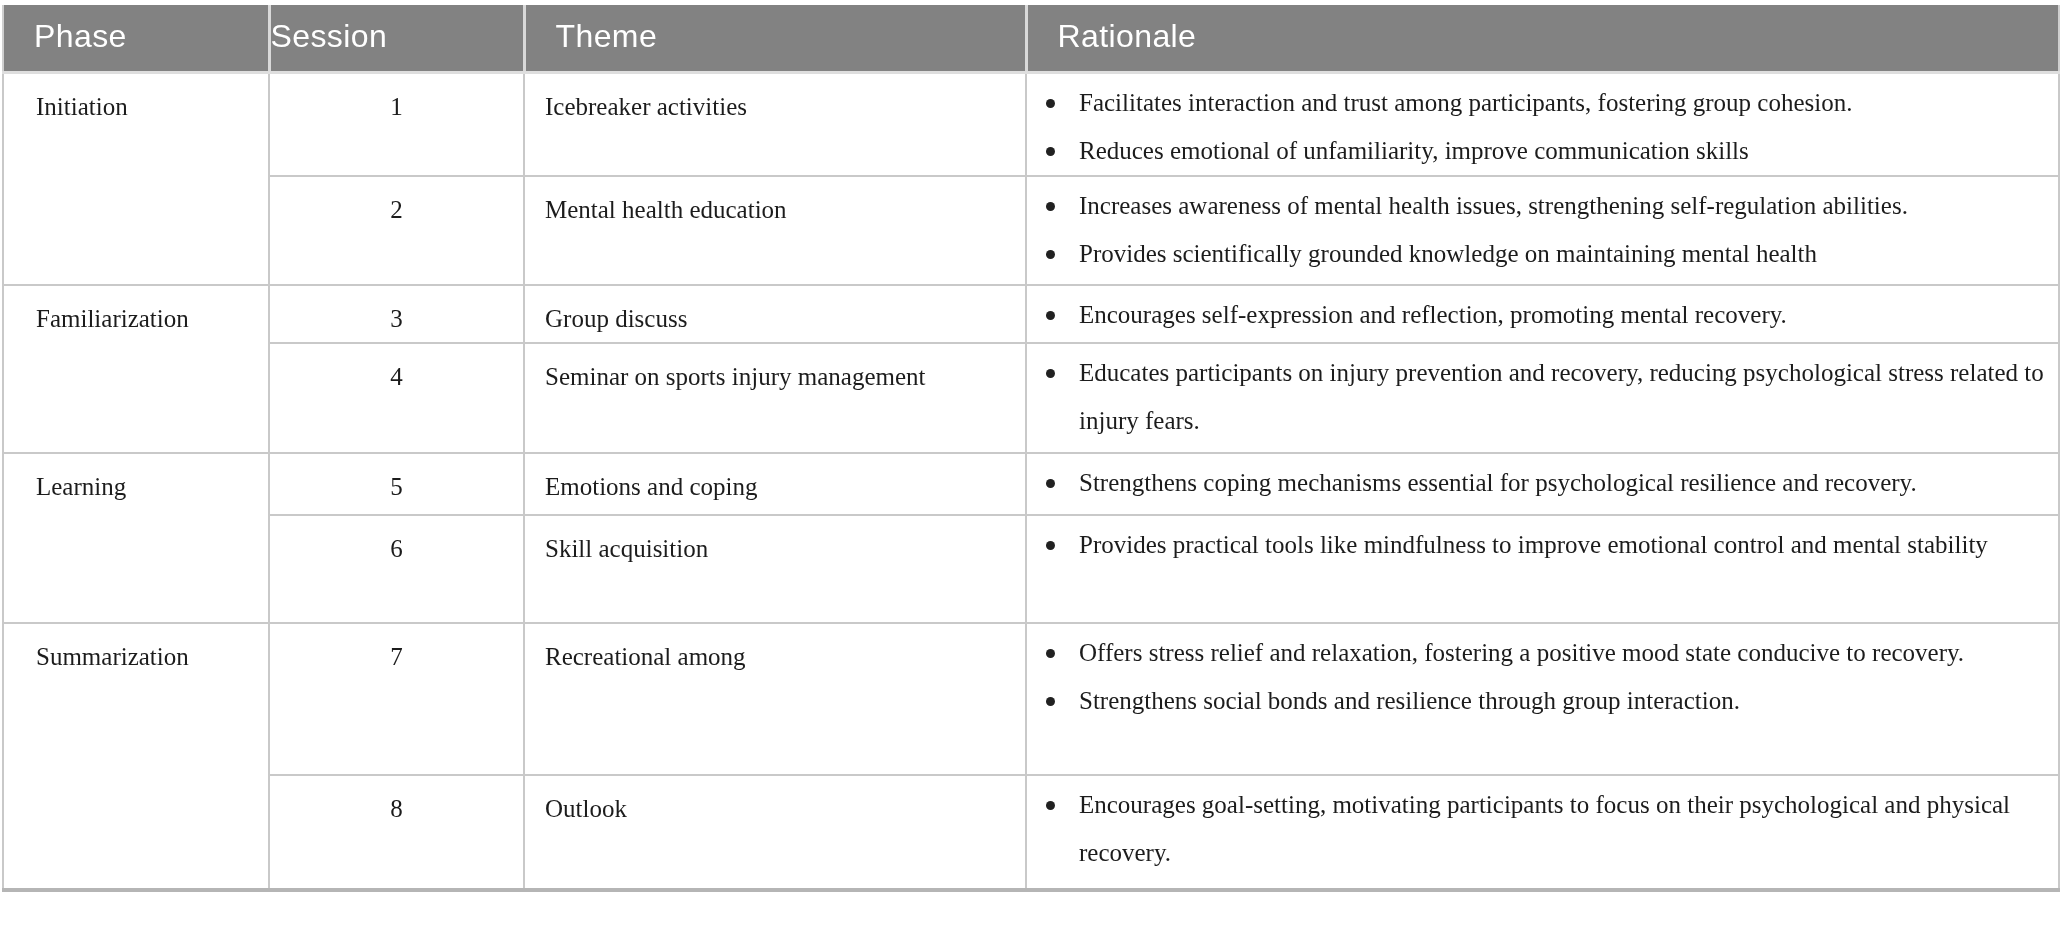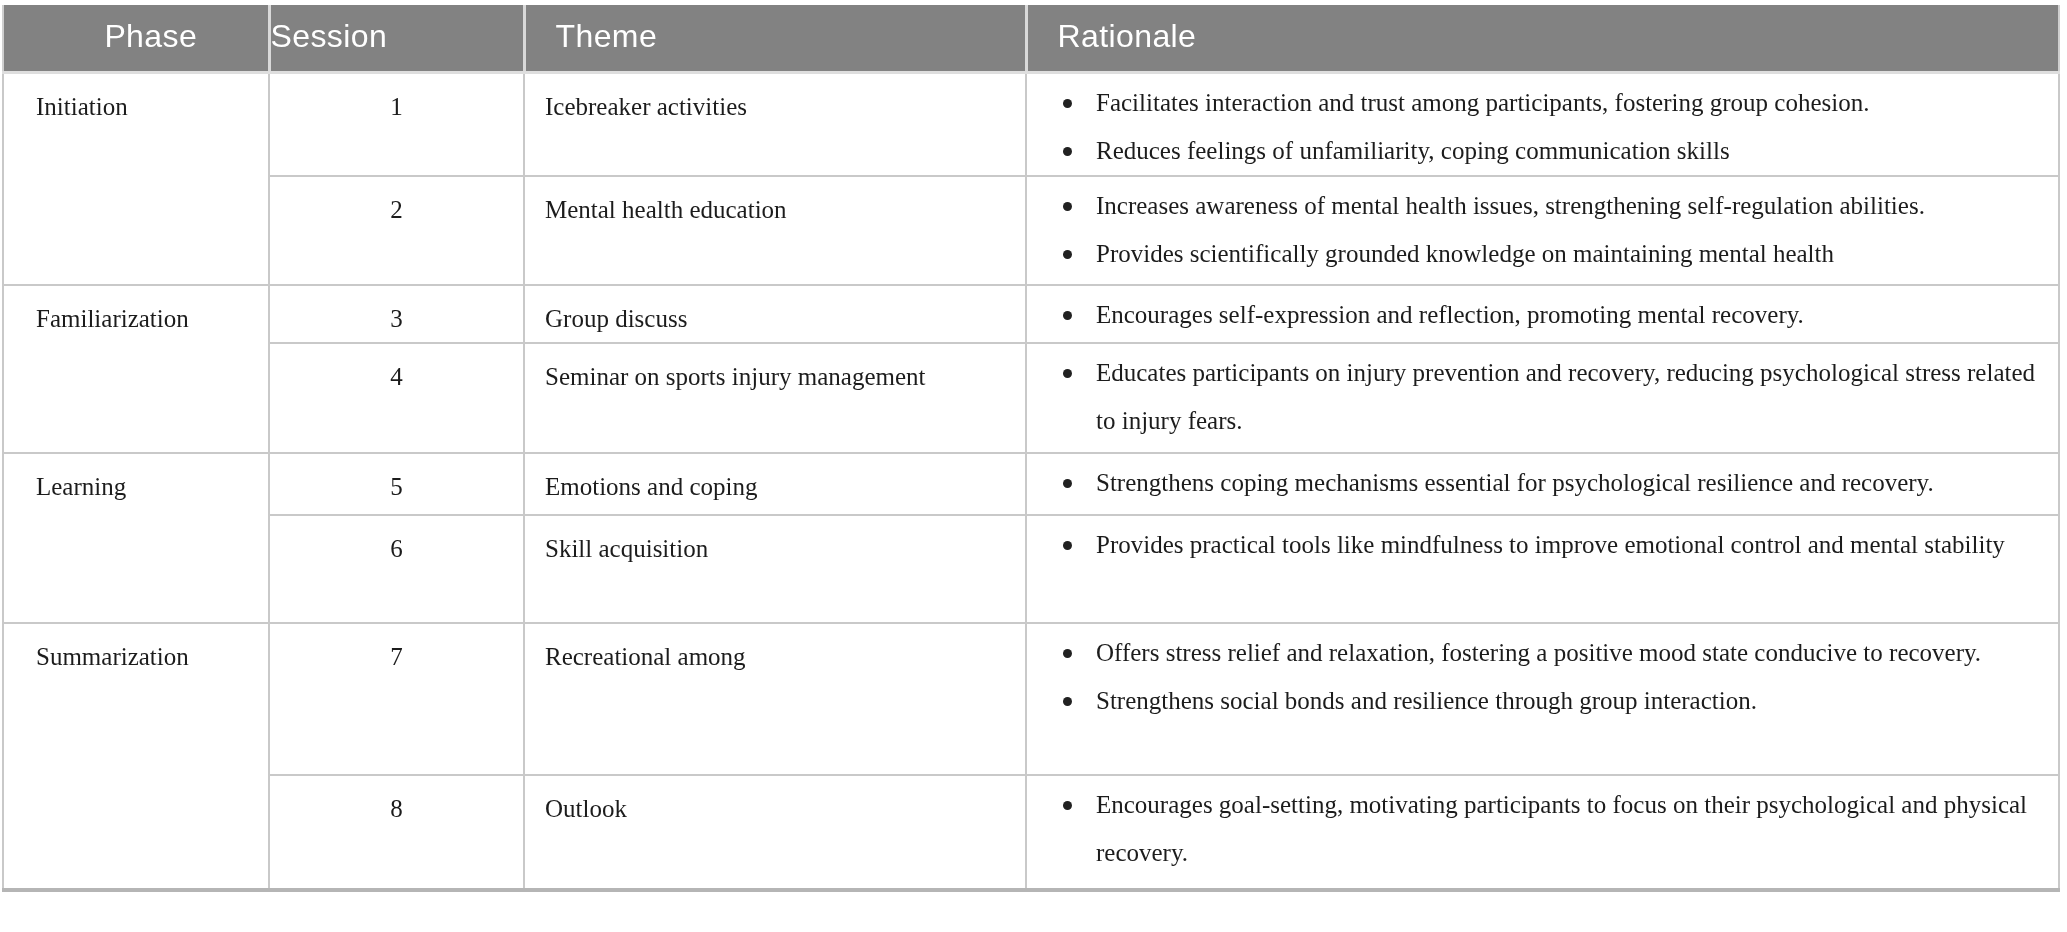--- a/index.html
+++ b/index.html
@@ -31,36 +31,36 @@
     font-family: "Liberation Sans", sans-serif;
     font-size: 32px;
     font-weight: 400;
     letter-spacing: 0.4px;
     text-align: left;
     vertical-align: middle;
     padding: 0 0 2px 30px;
     border-left: 3px solid #d9d9d9;
     border-bottom: 3px solid #dedede;
   }
-  th:first-child { border-left: none; text-align: center; }
+  th:first-child { border-left: none; }
   th.session { padding-left: 0; }
 
   td {
     vertical-align: top;
     border: 2px solid #c9c9c9;
     font-size: 25px;
     line-height: 34px;
     color: #1c1c1c;
     background: #ffffff;
   }
 
   td.phase   { padding: 16px 10px 0 32px; }
   td.session { text-align: center; padding: 16px 0 0 0; }
   td.theme   { padding: 16px 10px 0 20px; border-radius: 29px; }
-  td.rationale { padding: 5px 4px 0 17px; margin-top: 28px; }
+  td.rationale { padding: 5px 4px 0 0; margin-top: 28px; }
 
   ul.bullets { list-style: none; margin: 0; padding: 0 0 0 18px; }
   li.bullet {
     position: relative;
     padding-left: 34px;
     line-height: 48px;
   }
   li.bullet::before {
     content: "";
     position: absolute;
@@ -102,21 +102,21 @@
     </thead>
     <tbody>
 
       <tr class="h116">
         <td class="phase" rowspan="2">Initiation</td>
         <td class="session">1</td>
         <td class="theme">Icebreaker activities</td>
         <td class="rationale">
           <ul class="bullets">
             <li class="bullet">Facilitates interaction and trust among participants, fostering group cohesion.</li>
-            <li class="bullet">Reduces feelings of unfamiliarity, coping communication skills</li>
+            <li class="bullet">Reduces emotional of unfamiliarity, improve communication skills</li>
           </ul>
         </td>
       </tr>
       <tr class="h109">
         <td class="session">2</td>
         <td class="theme">Mental health education</td>
         <td class="rationale">
           <ul class="bullets">
             <li class="bullet">Increases awareness of mental health issues, strengthening self-regulation abilities.</li>
             <li class="bullet">Provides scientifically grounded knowledge on maintaining mental health</li>

